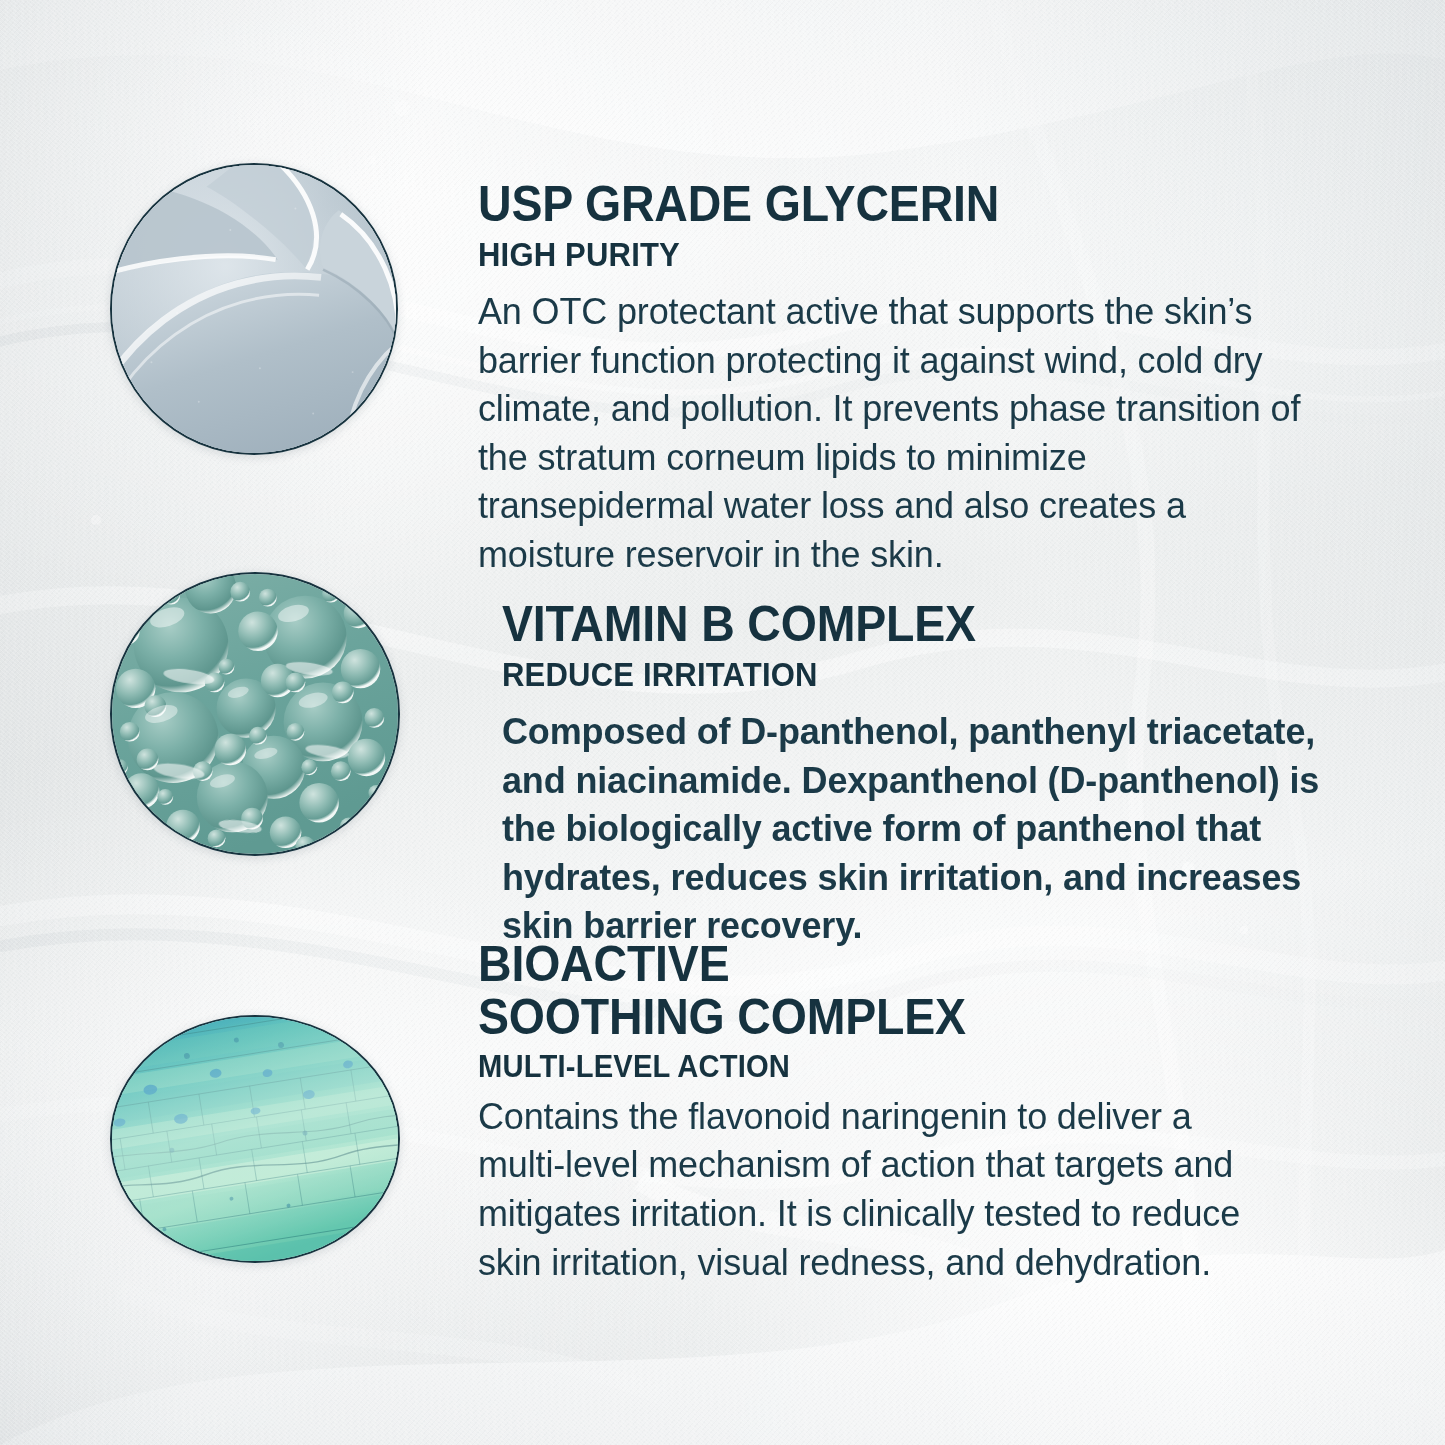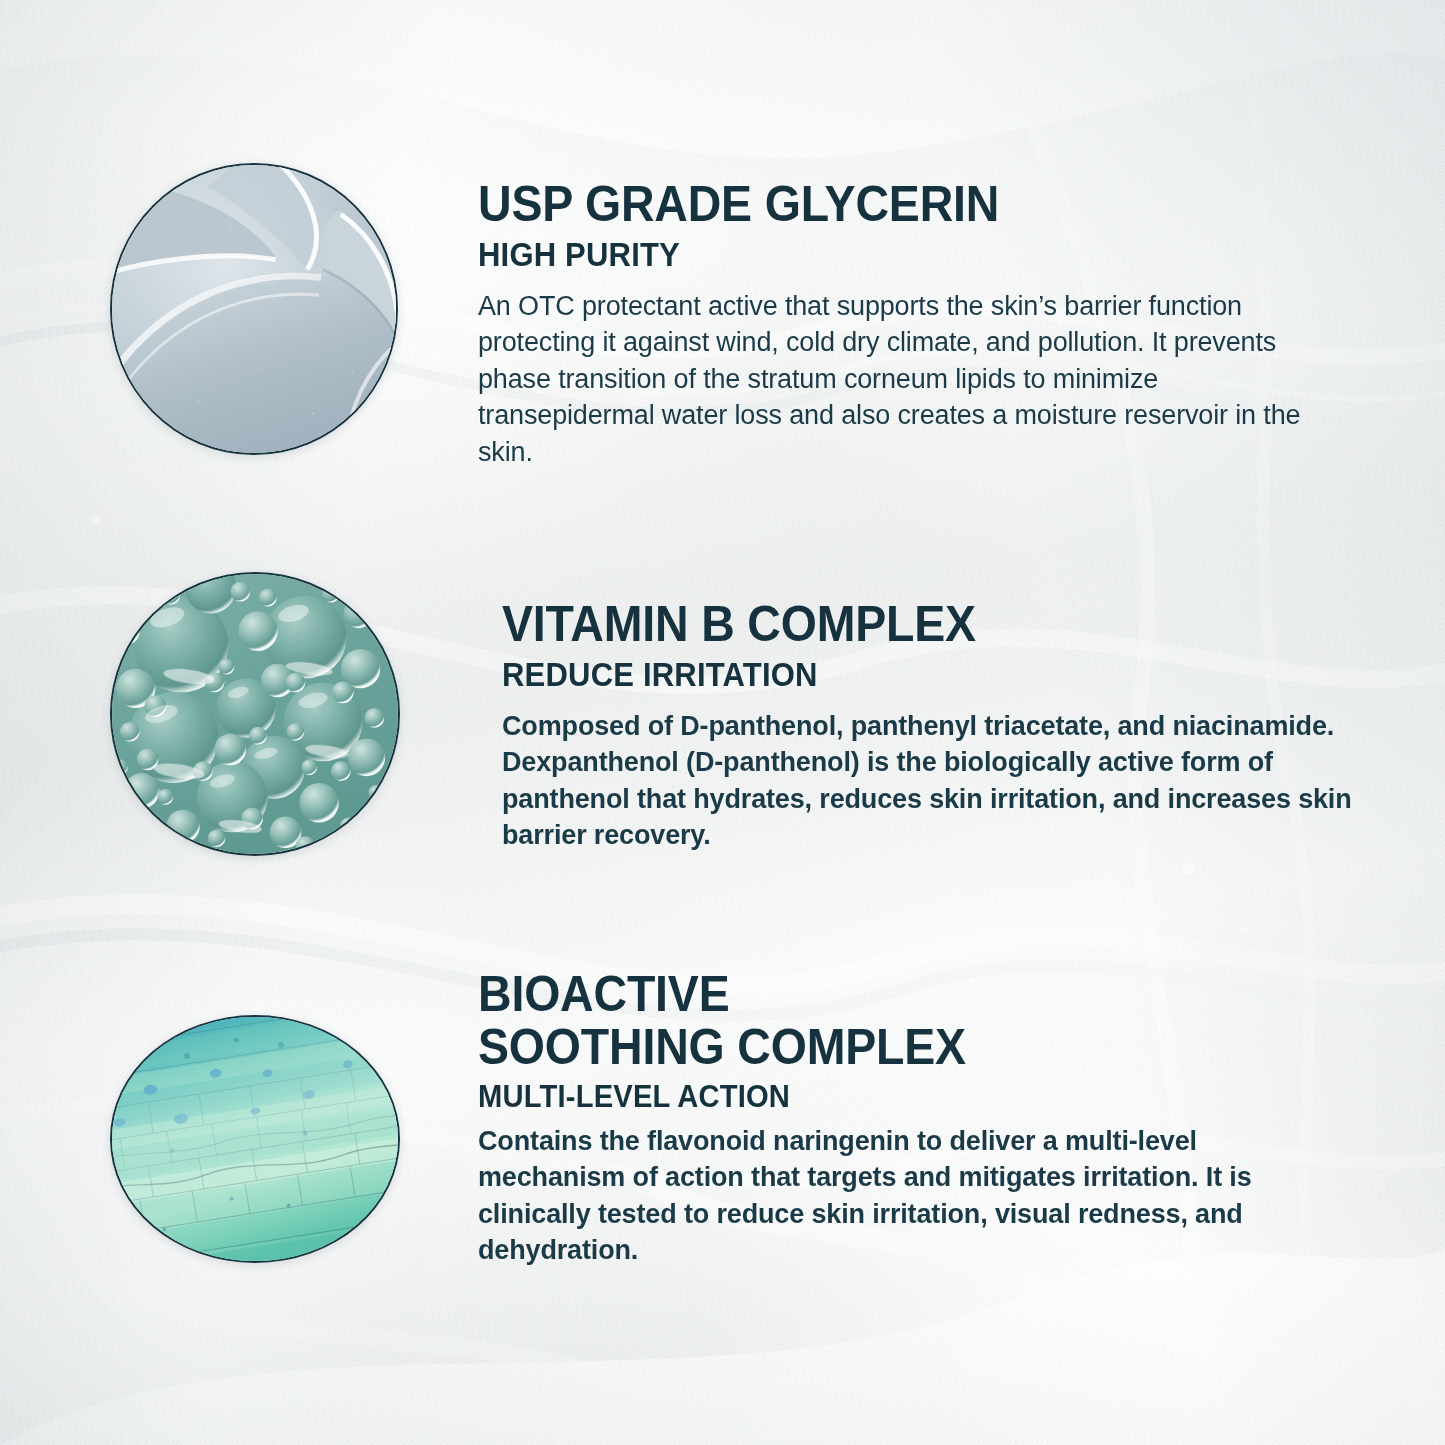--- a/index.html
+++ b/index.html
@@ -83,31 +83,31 @@
     font-size:33px;
     line-height:1.12;
     letter-spacing:.2px;
     transform:scaleX(.94);
     transform-origin:left center;
     margin-top:7px;
   }
 
   .body {
     color:#1b3a48;
-    font-size:27px;
+    font-size:36px;
     line-height:1.35;
     letter-spacing:-.15px;
     margin-top:14px;
     max-width:838px;
   }
 
   
   #sec3 .title { font-size:50px; line-height:1.06; }
   #sec3 .subtitle { font-size:31px; margin-top:6px; }
-  #sec3 .body { margin-top:8px; max-width:790px;font-weight:bold; }
+  #sec3 .body { margin-top:8px; max-width:790px; }
   #sec2 .body { max-width:862px;font-weight:bold; }
 </style>
 </head>
 <body>
 
 <div id="canvas">
 
   <div class="bg-base"></div>
 
   <div class="bg-swirls">
@@ -418,20 +418,20 @@
             <circle cx="112" cy="180" r="2"></circle>
           <circle cx="168" cy="196" r="2"></circle>
             <circle cx="40" cy="200" r="2"></circle>
         </g>
       </g>
 
       <rect width="290" height="248" fill="url(#g3light)"></rect>
     </svg>
   </div>
 
-  <div class="copy" id="sec3" style="left:478px; top:968px; width:840px;">
+  <div class="copy" id="sec3" style="left:478px; top:938px; width:840px;">
     <div class="title">BIOACTIVE
 SOOTHING COMPLEX</div>
     <div class="subtitle">MULTI-LEVEL ACTION</div>
     <div class="body">Contains the flavonoid naringenin to deliver a multi-level mechanism of action that targets and mitigates irritation. It is clinically tested to reduce skin irritation, visual redness, and dehydration.</div>
   </div>
 
 </div>
 
 </body></html>

